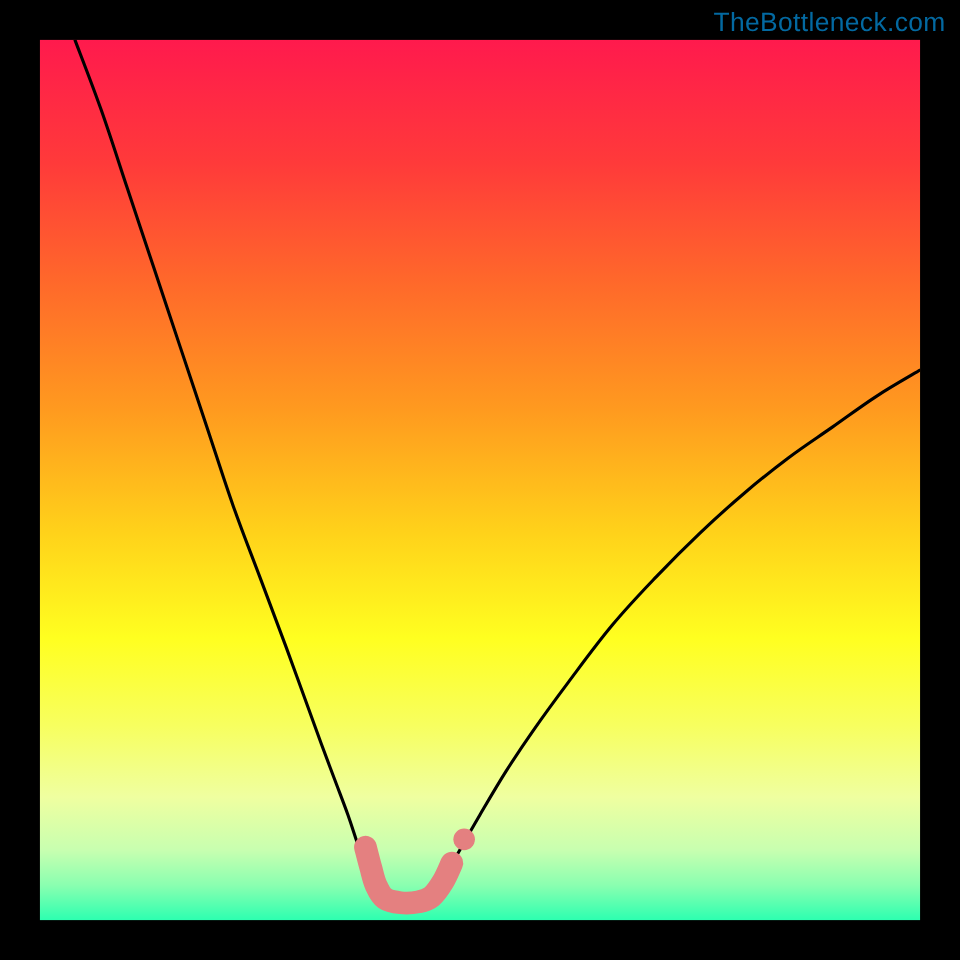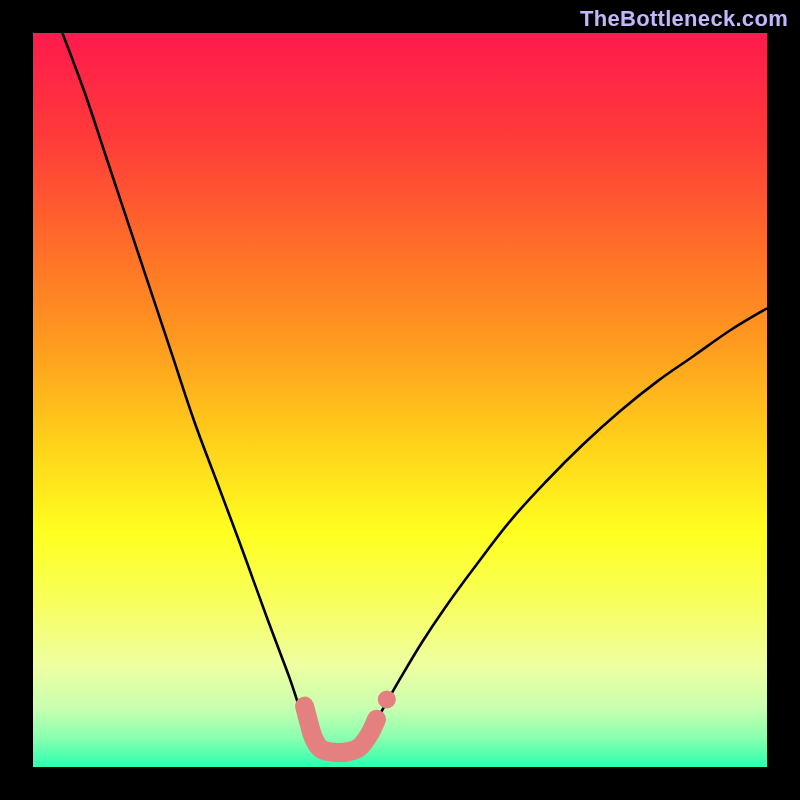--- a/index.html
+++ b/index.html
@@ -13,23 +13,23 @@
   .outer {
     width: 800px;
     height: 800px;
     background: #000;
     position: relative;
   }
   .watermark {
     position: absolute;
     top: 6px;
     right: 12px;
-    color: #c4b5fd;
+    color: #0369a1;
     font-size: 22px;
-    font-weight: 700;
+    font-weight: 400;
     letter-spacing: 0.3px;
     z-index: 10;
   }
   .plot {
     position: absolute;
     left: 33px;
     top: 33px;
     width: 734px;
     height: 734px;
     overflow: hidden;

